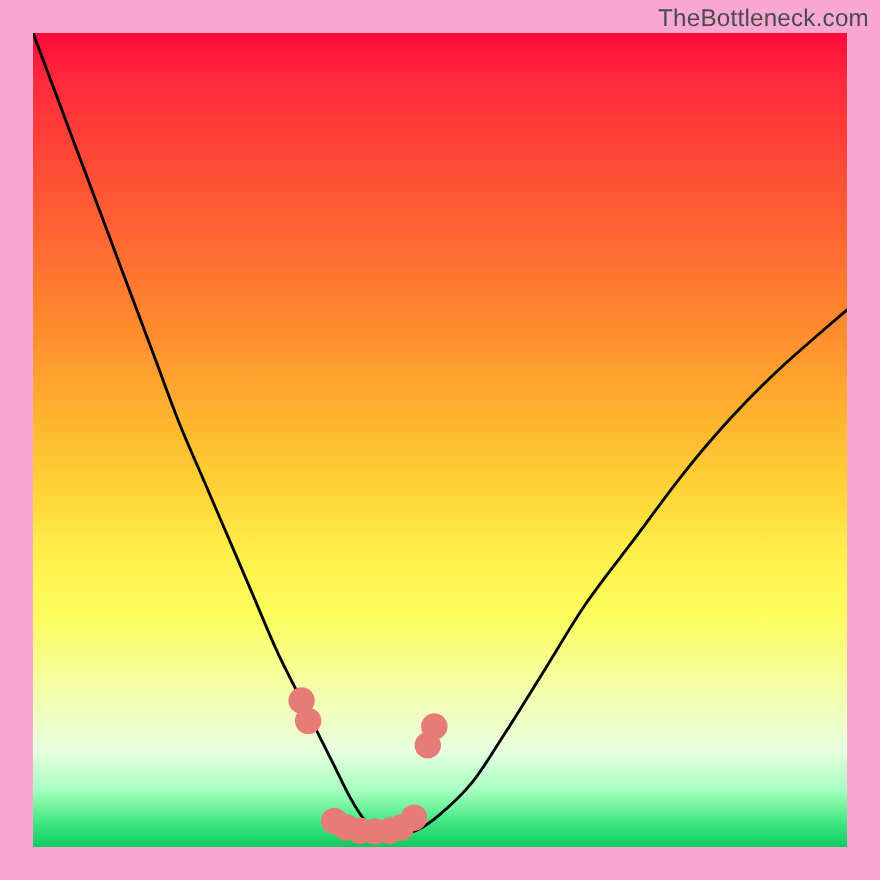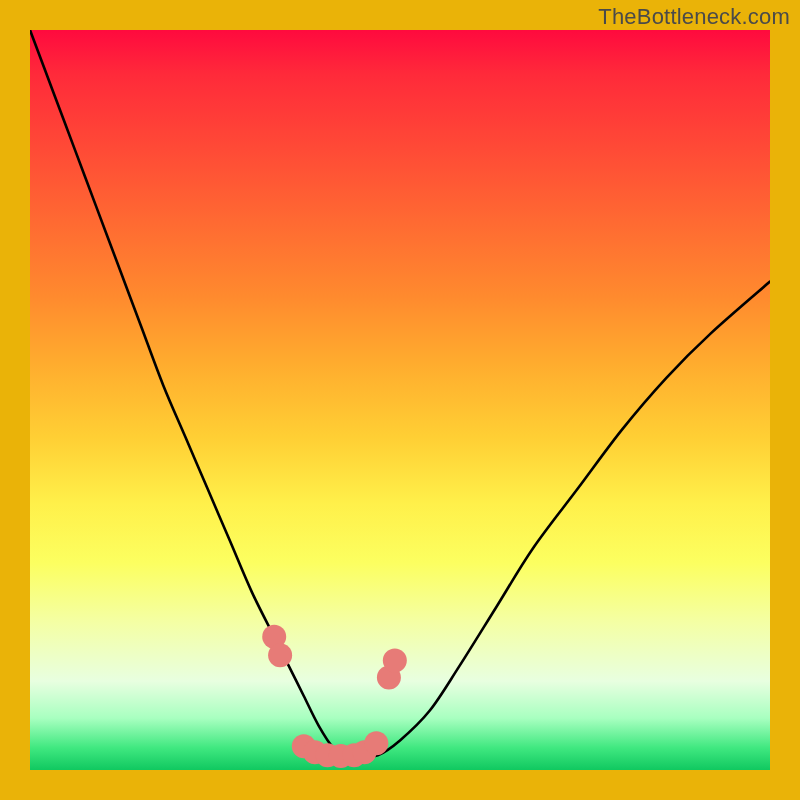--- a/index.html
+++ b/index.html
@@ -10,21 +10,21 @@
     overflow: hidden;
     background: #000;
     font-family: Arial, Helvetica, sans-serif;
   }
   .frame {
     position: absolute;
     left: 0;
     top: 0;
     width: 800px;
     height: 800px;
-    background: #eab308;
+    background: #f9a8d4;
   }
   .plot-area {
     position: absolute;
     left: 30px;
     top: 30px;
     width: 740px;
     height: 740px;
     background: linear-gradient(
       to bottom,
       #ff0a3e 0%,

